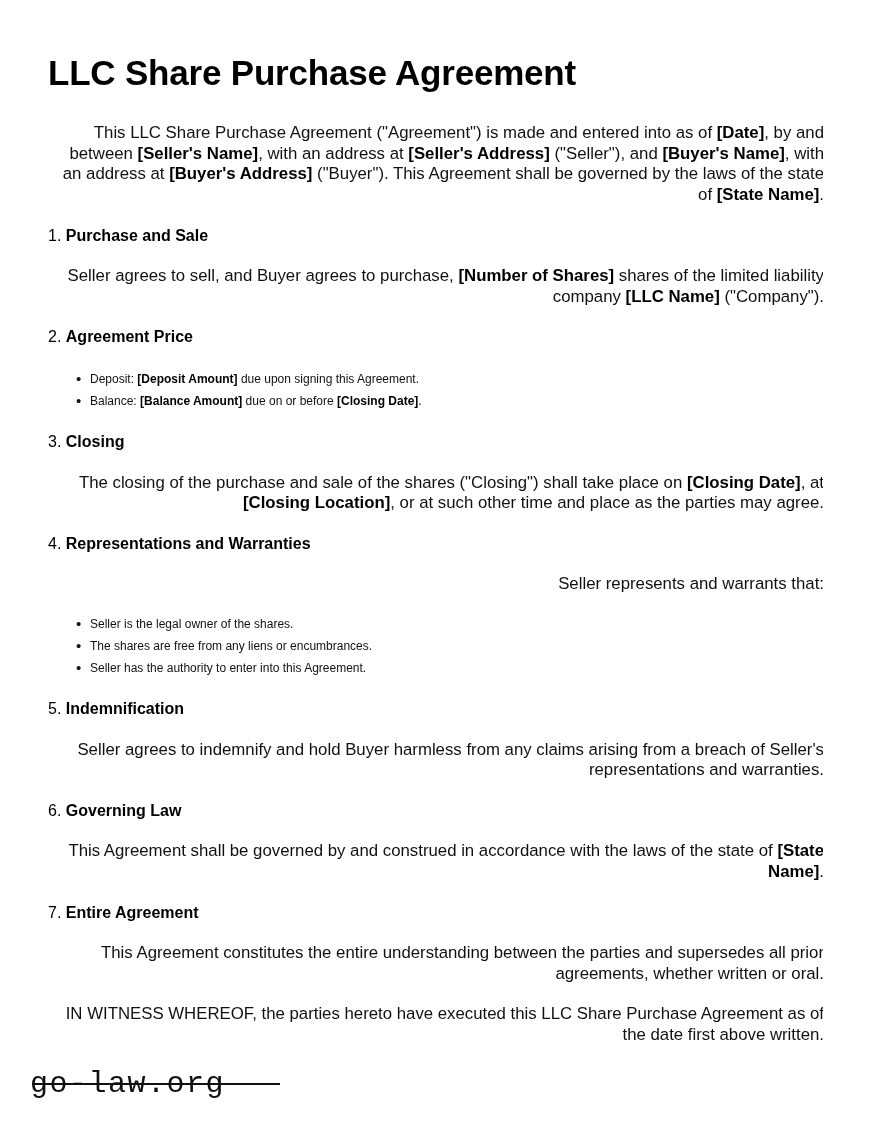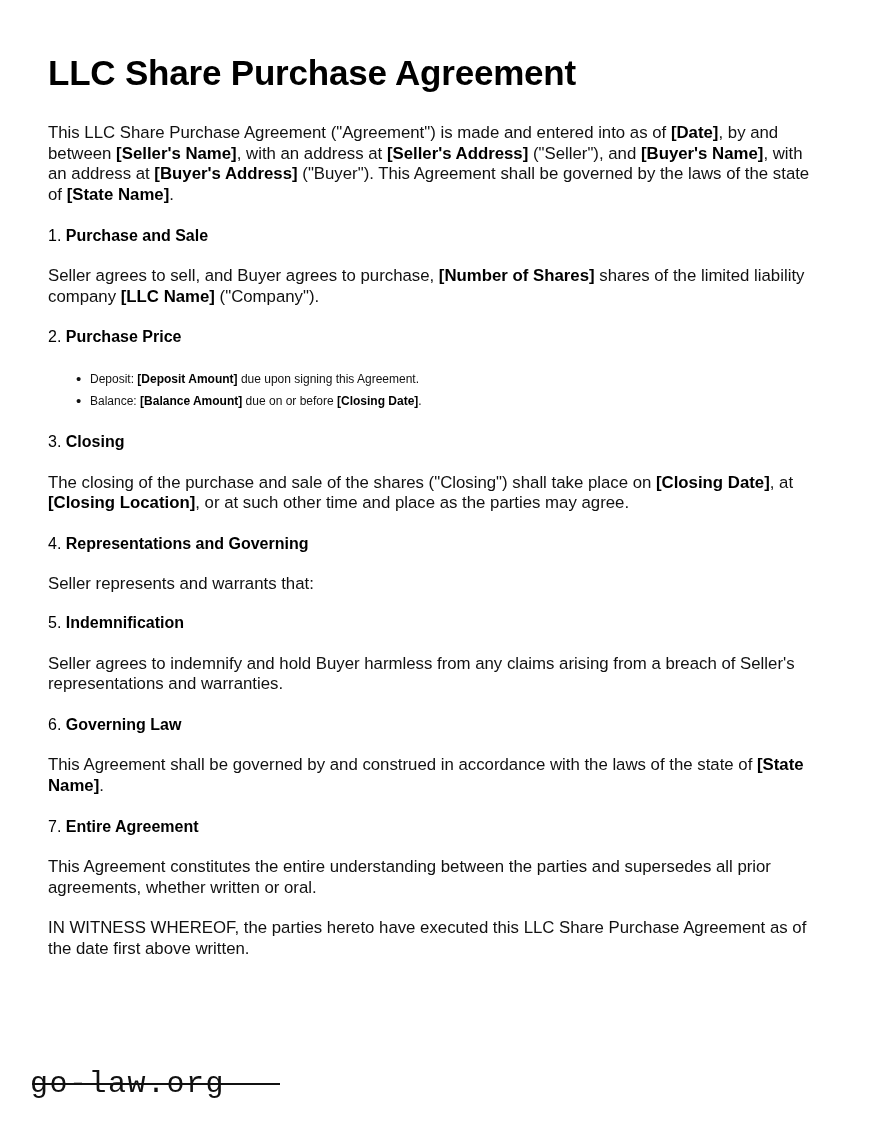--- a/index.html
+++ b/index.html
@@ -35,21 +35,21 @@
     line-height: 1.18;
     letter-spacing: -0.2px;
     margin: 0 0 30px 0;
     color: #000;
   }
   p.para {
     font-size: 16.8px;
     line-height: 20.6px;
     margin: 0 0 20px 0;
     color: #111;
-    text-align: left;
+    text-align: right;
   }
   p.para.tight {
     margin-bottom: 18px;
   }
   .sec-head {
     font-size: 16px;
     line-height: 20.6px;
     margin: 0 0 20px 0;
     font-weight: normal;
     color: #000;
@@ -112,31 +112,36 @@
 
   <div class="content">
 
     <h1 class="doc-title">LLC Share Purchase Agreement</h1>
 
     <p class="para"><span>This LLC Share Purchase Agreement ("Agreement") is made and entered into as of </span><b>[Date]</b><span>, by and between </span><b>[Seller's Name]</b><span>, with an address at </span><b>[Seller's Address]</b><span> ("Seller"), and </span><b>[Buyer's Name]</b><span>, with an address at </span><b>[Buyer's Address]</b><span> ("Buyer"). This Agreement shall be governed by the laws of the state of </span><b>[State Name]</b><span>.</span></p>
 
     <div class="sec-head"><span class="num">1.</span> <span class="title">Purchase and Sale</span></div>
     <p class="para"><span>Seller agrees to sell, and Buyer agrees to purchase, </span><b>[Number of Shares]</b><span> shares of the limited liability company </span><b>[LLC Name]</b><span> ("Company").</span></p>
 
-    <div class="sec-head"><span class="num">2.</span> <span class="title">Purchase Price</span></div>
+    <div class="sec-head"><span class="num">2.</span> <span class="title">Agreement Price</span></div>
     <ul class="bullets">
       <li><span>Deposit: </span><b>[Deposit Amount]</b><span> due upon signing this Agreement.</span></li>
       <li><span>Balance: </span><b>[Balance Amount]</b><span> due on or before </span><b>[Closing Date]</b><span>.</span></li>
     </ul>
 
     <div class="sec-head"><span class="num">3.</span> <span class="title">Closing</span></div>
     <p class="para"><span>The closing of the purchase and sale of the shares ("Closing") shall take place on </span><b>[Closing Date]</b><span>, at </span><b>[Closing Location]</b><span>, or at such other time and place as the parties may agree.</span></p>
 
-    <div class="sec-head"><span class="num">4.</span> <span class="title">Representations and Governing</span></div>
+    <div class="sec-head"><span class="num">4.</span> <span class="title">Representations and Warranties</span></div>
     <p class="para tight">Seller represents and warrants that:</p>
+    <ul class="bullets">
+      <li>Seller is the legal owner of the shares.</li>
+      <li>The shares are free from any liens or encumbrances.</li>
+      <li>Seller has the authority to enter into this Agreement.</li>
+    </ul>
 
     <div class="sec-head"><span class="num">5.</span> <span class="title">Indemnification</span></div>
     <p class="para">Seller agrees to indemnify and hold Buyer harmless from any claims arising from a breach of Seller's representations and warranties.</p>
 
     <div class="sec-head"><span class="num">6.</span> <span class="title">Governing Law</span></div>
     <p class="para"><span>This Agreement shall be governed by and construed in accordance with the laws of the state of </span><b>[State Name]</b><span>.</span></p>
 
     <div class="sec-head"><span class="num">7.</span> <span class="title">Entire Agreement</span></div>
     <p class="para">This Agreement constitutes the entire understanding between the parties and supersedes all prior agreements, whether written or oral.</p>
 

